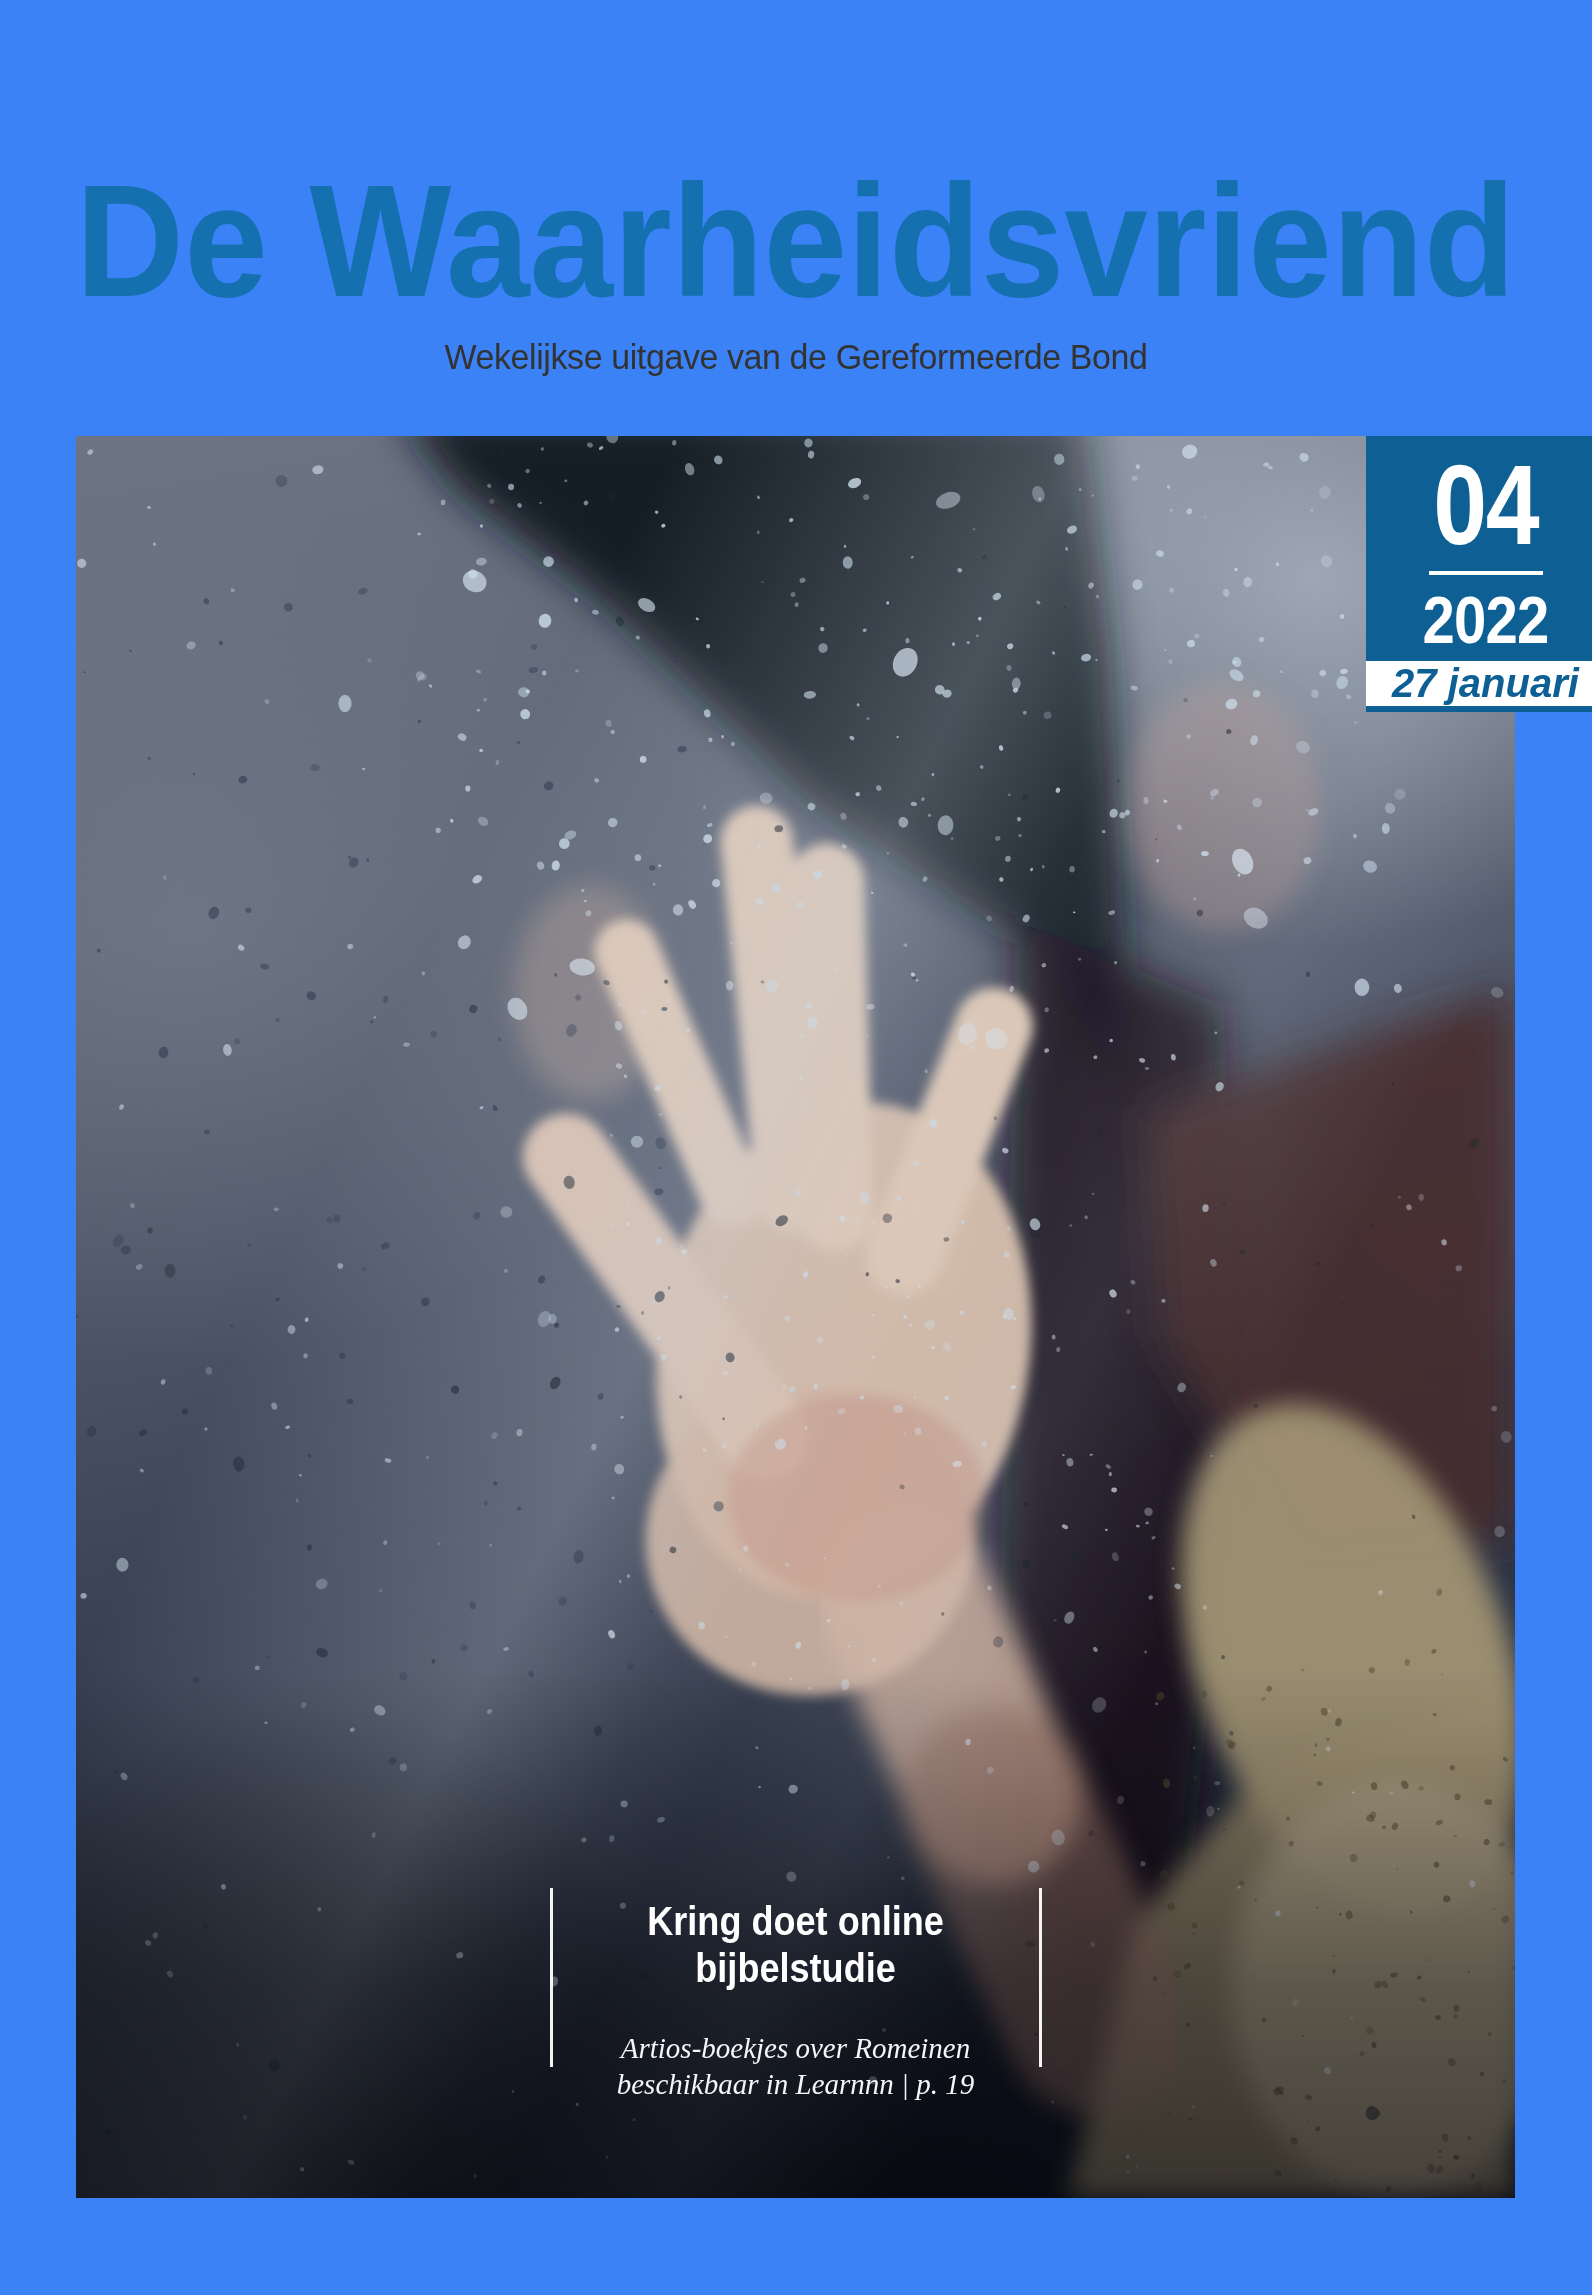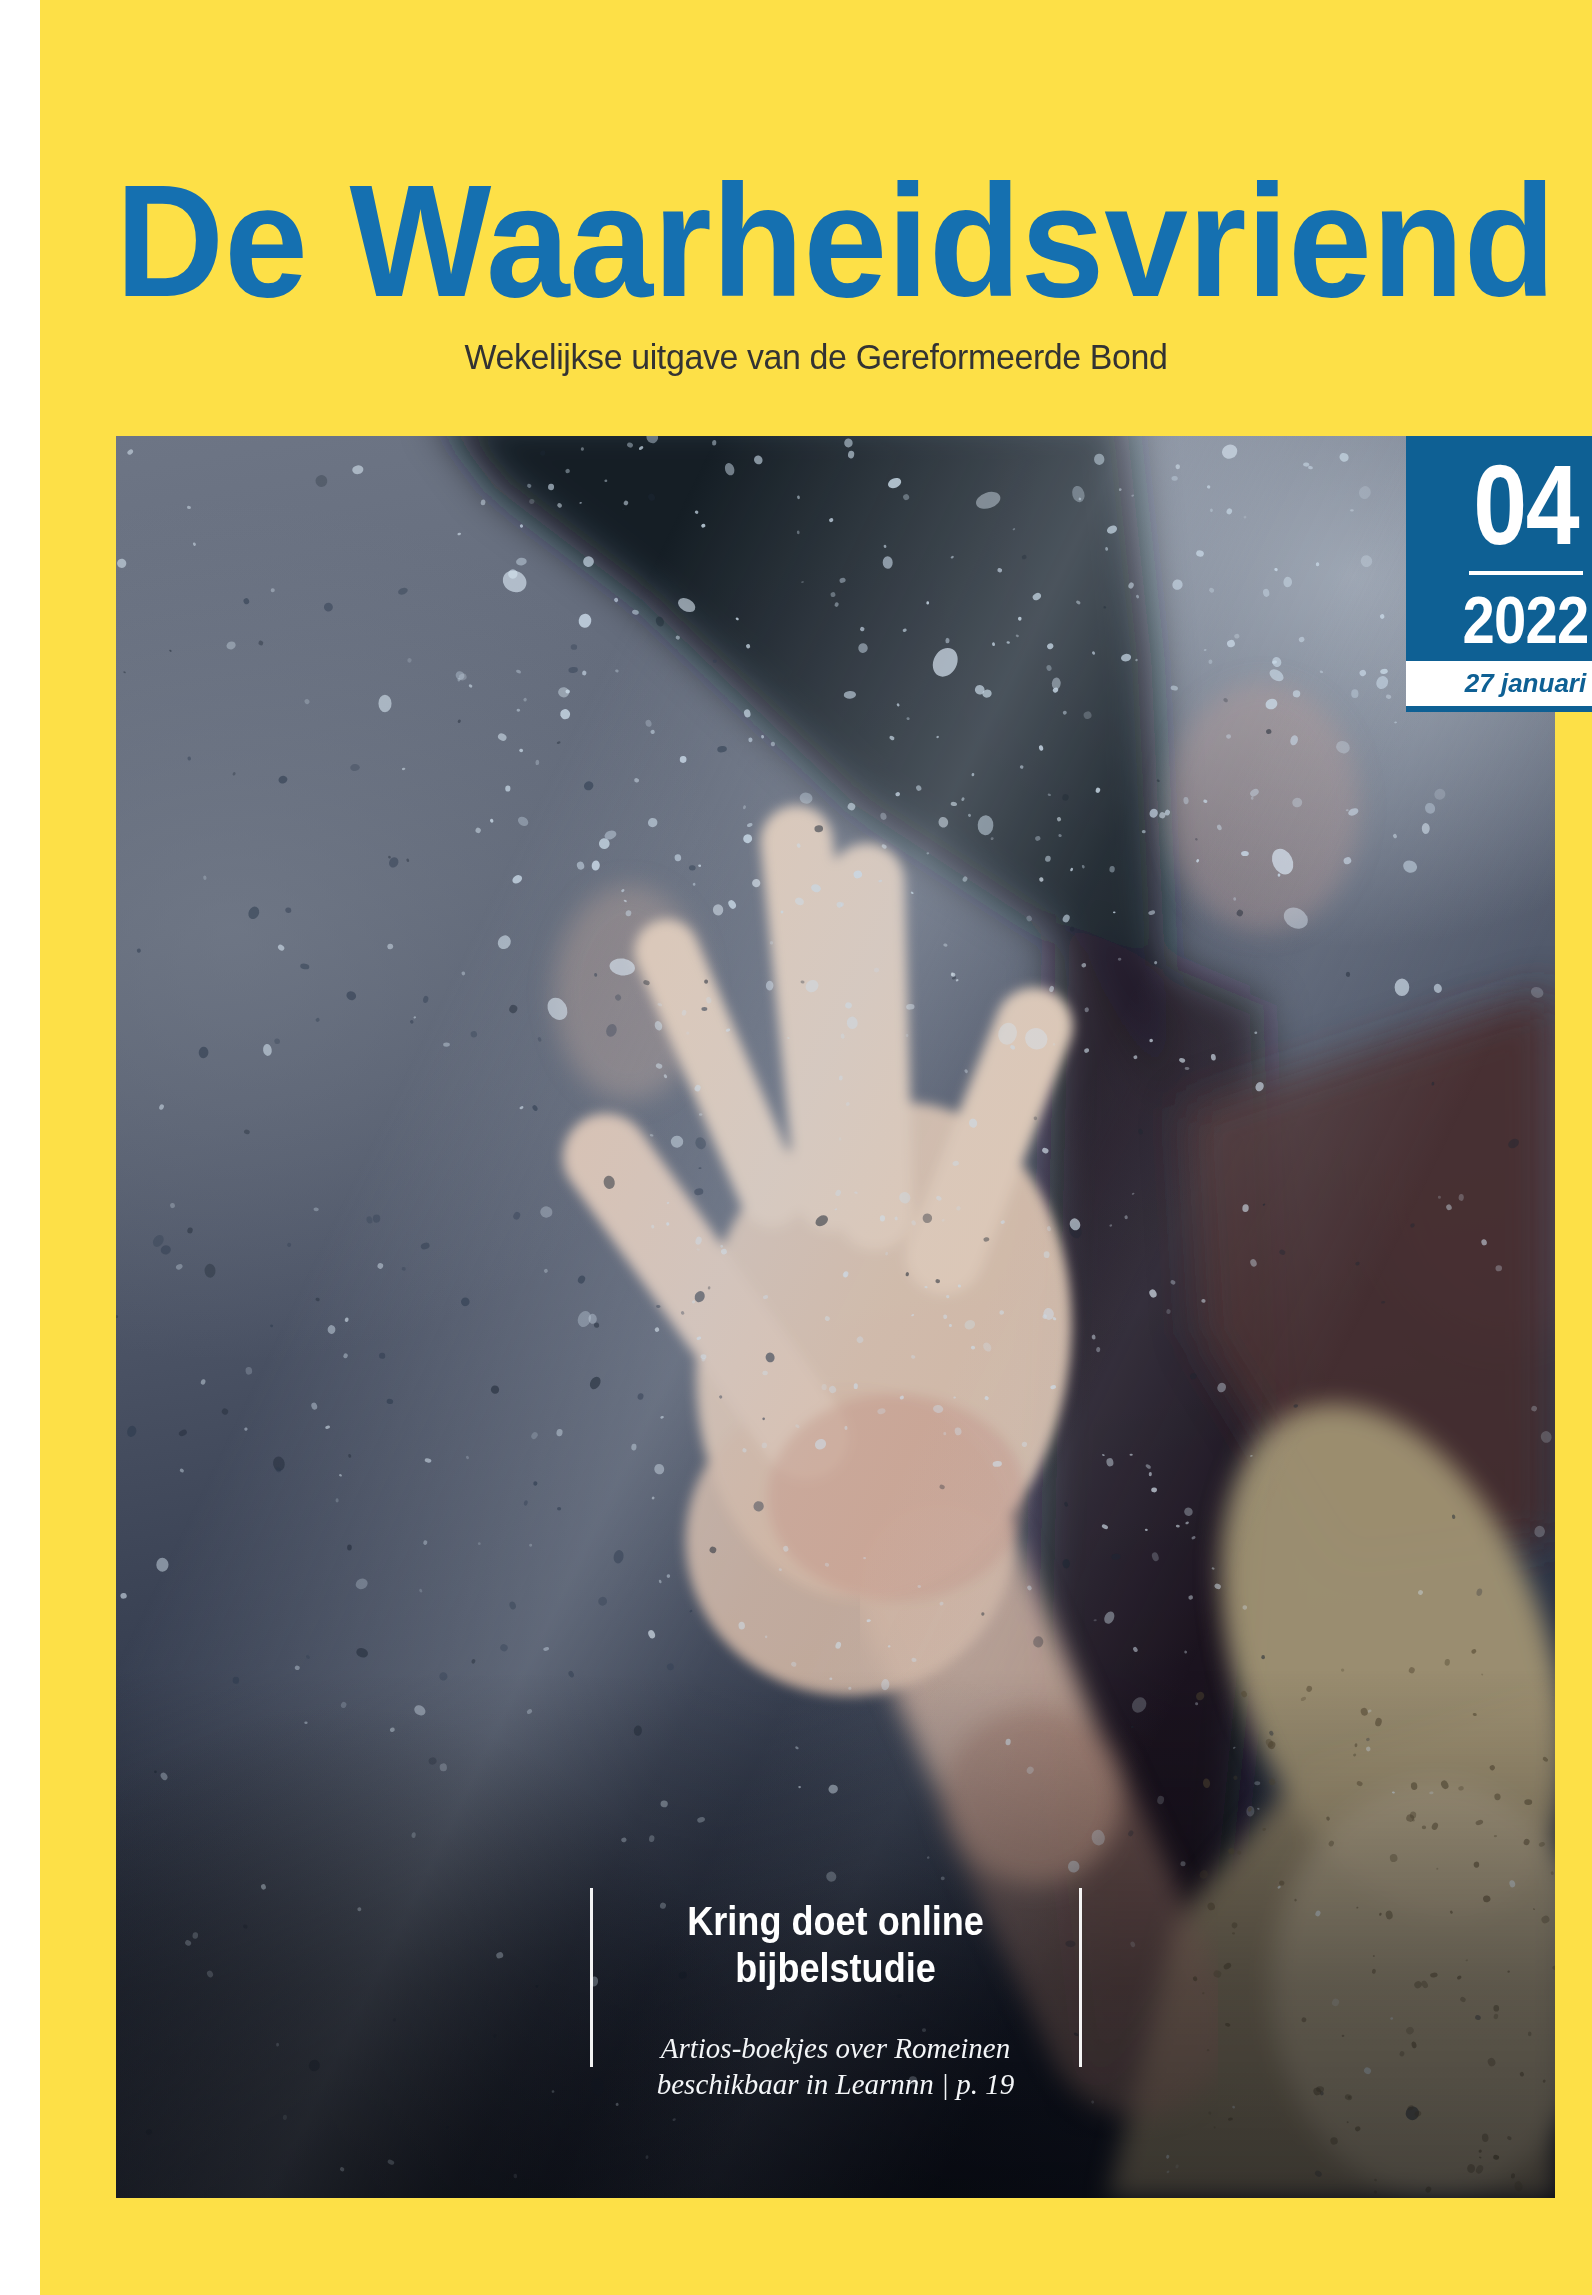--- a/index.html
+++ b/index.html
@@ -1,18 +1,18 @@
 <!DOCTYPE html>
 <html style="--title-blue: #1570b0; --badge-blue: #0e6094; --text-dark: #333333;font-size:14px"><head>
 <meta charset="utf-8">
 <style>
   html,body{margin:0;padding:0;background:#ffffff;}
   body{width:1592px;height:2295px;position:relative;overflow:hidden;
        font-family:"Liberation Sans",sans-serif;}
-  .page{position:absolute;inset:0;background:#fde047;margin-left:40px;}
+  .page{position:absolute;inset:0;background:#3b82f6;}
 
   
   .title-svg{position:absolute;left:76px;top:141px;overflow:visible;}
   .title-svg text{font-family:"Liberation Sans",sans-serif;font-weight:700;
                   font-size:186px;fill:var(--title-blue,#1570b0);}
   .subtitle{position:absolute;left:0;top:337px;width:100%;text-align:center;
             font-size:35px;letter-spacing:-0.4px;color:var(--text-dark,#333333);
             transform:scaleX(0.97);}
 
   
@@ -37,21 +37,21 @@
   
   .badge{position:absolute;left:1366px;top:436px;width:239px;z-index:5;}
   .badge-box{height:225px;background:var(--badge-blue,#0e6094);color:#fff;
              display:flex;flex-direction:column;align-items:center;}
   .issue-number{font-size:114px;font-weight:700;line-height:1;margin-top:12px;
                 transform:scaleX(0.85);letter-spacing:-1.7px;}
   .issue-rule{width:114px;height:4.3px;background:#ffffff;margin-top:8.6px;}
   .issue-year{font-size:66px;font-weight:700;line-height:1;margin-top:12px;
               transform:scaleX(0.88);letter-spacing:-0.9px;}
   .badge-band{height:45px;background:#ffffff;display:flex;align-items:center;justify-content:center;}
-  .issue-date{font-size:26px;font-weight:700;font-style:italic;color:var(--badge-blue,#0e6094);}
+  .issue-date{font-size:40px;font-weight:700;font-style:italic;color:var(--badge-blue,#0e6094);}
   .badge-underline{height:6px;background:var(--badge-blue,#0e6094);}
 
   
   .teasers{position:absolute;left:0;top:1452px;width:1439px;height:224px;display:flex;z-index:4;}
   .teaser-col{flex:1 1 0;display:flex;flex-direction:column;align-items:center;text-align:center;}
   .teaser-heading{white-space:pre-line;color:#ffffff;font-weight:700;font-size:41px;
                   line-height:1.13;margin-top:10.4px;transform:scaleX(0.88);transform-origin:50% 0;}
   .teaser-sub{white-space:pre-line;color:#f4f6f8;font-family:"Liberation Serif",serif;
               font-style:italic;font-size:29px;line-height:1.24;margin-top:40px;}
   .teaser-divider{position:absolute;top:0;width:2.6px;height:179px;background:#ffffff;opacity:0.95;}

